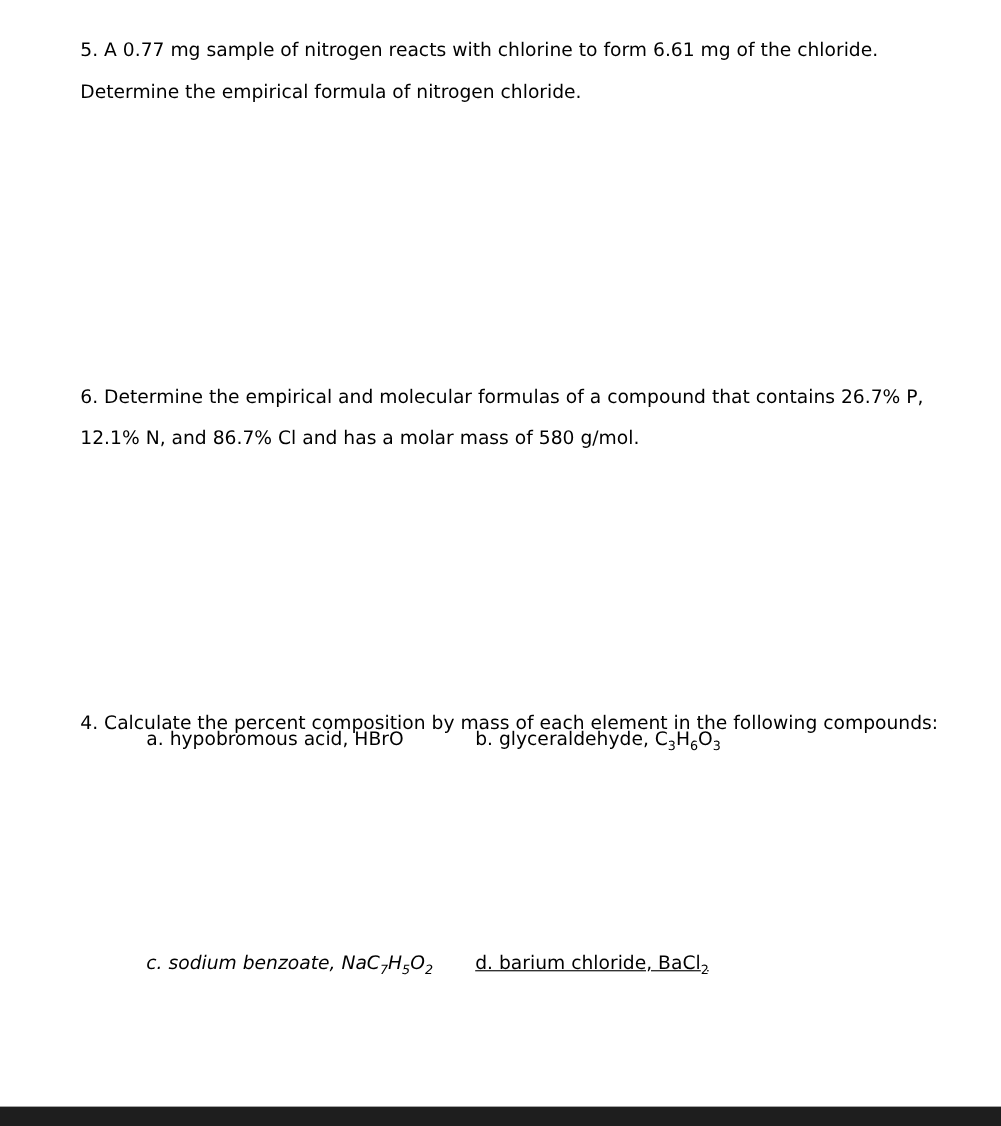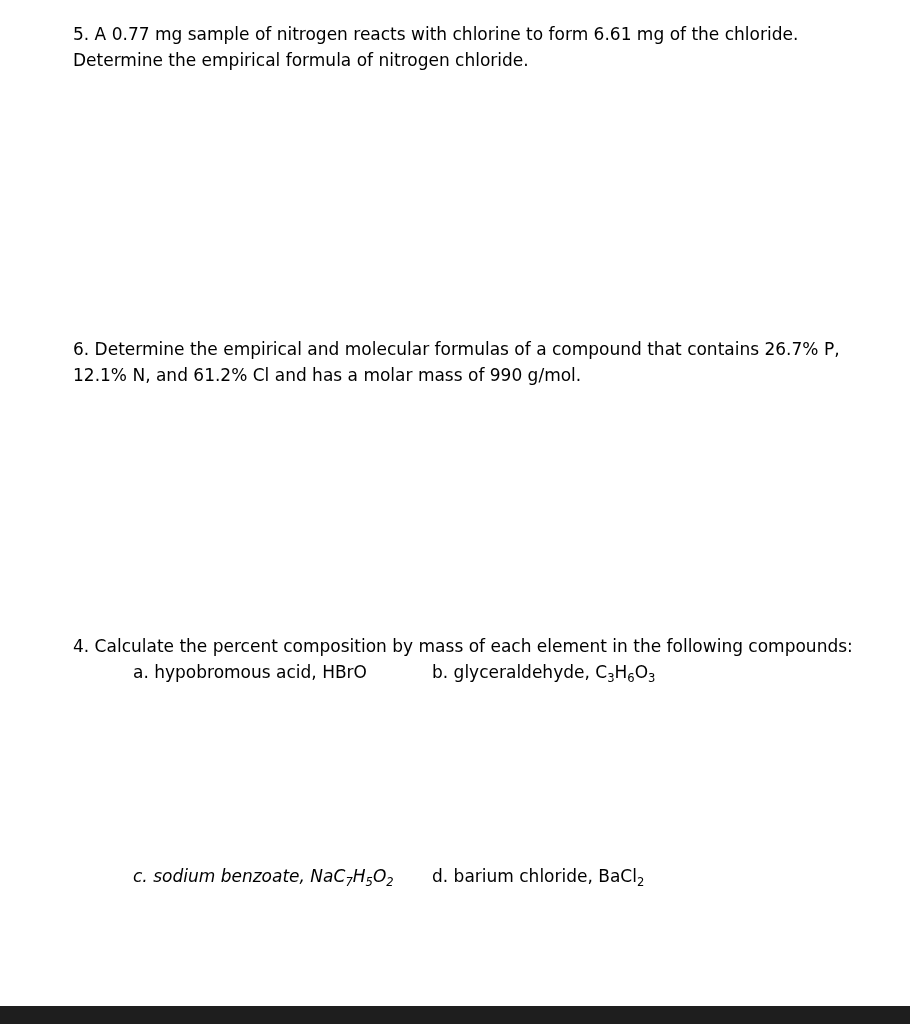--- a/index.html
+++ b/index.html
@@ -16,20 +16,21 @@
     overflow: hidden;
   }
   .text-block {
     position: absolute;
     font-size: 17px;
     line-height: 26px;
     white-space: nowrap;
   }
   .problem-line {
     display: block;
+    margin-top: 12px;
   }
   .sub-row {
     position: absolute;
     font-size: 17px;
     line-height: 26px;
   }
   .sub-item {
     position: absolute;
     top: 0;
     white-space: nowrap;
@@ -49,30 +50,30 @@
 </head>
 <body style="background: rgb(255, 255, 255); color: rgb(0, 0, 0);">
 
 <div class="text-block" style="left:73px; top:21px;">
   <span class="problem-line">5. A 0.77 mg sample of nitrogen reacts with chlorine to form 6.61 mg of the chloride.</span>
   <span class="problem-line">Determine the empirical formula of nitrogen chloride.</span>
 </div>
 
 <div class="text-block" style="left:73px; top:336px;">
   <span class="problem-line">6. Determine the empirical and molecular formulas of a compound that contains 26.7% P,</span>
-  <span class="problem-line">12.1% N, and 61.2% Cl and has a molar mass of 990 g/mol.</span>
+  <span class="problem-line">12.1% N, and 86.7% Cl and has a molar mass of 580 g/mol.</span>
 </div>
 
 <div class="text-block" style="left:73px; top:633px;">
   <span class="problem-line">4. Calculate the percent composition by mass of each element in the following compounds:</span>
 </div>
 
 <div class="sub-row" style="left:0; top:659px; width:910px; height:26px;padding-left:28px;">
   <span class="sub-item" style="left:133px;"><span>a. hypobromous acid, HBrO</span></span>
   <span class="sub-item" style="left:432px;"><span>b. glyceraldehyde, C</span><sub>3</sub><span>H</span><sub>6</sub><span>O</span><sub>3</sub></span>
 </div>
 
 <div class="sub-row" style="left:0; top:863px; width:910px; height:26px;">
   <span class="sub-item" style="left:133px;font-style:italic;"><span>c. sodium benzoate, NaC</span><sub>7</sub><span>H</span><sub>5</sub><span>O</span><sub>2</sub></span>
-  <span class="sub-item" style="left:432px;"><span>d. barium chloride, BaCl</span><sub>2</sub></span>
+  <span class="sub-item" style="left:432px;text-decoration:underline;"><span>d. barium chloride, BaCl</span><sub>2</sub></span>
 </div>
 
 <div class="bottom-bar" style="background: rgb(30, 30, 30);"></div>
 
 </body></html>

